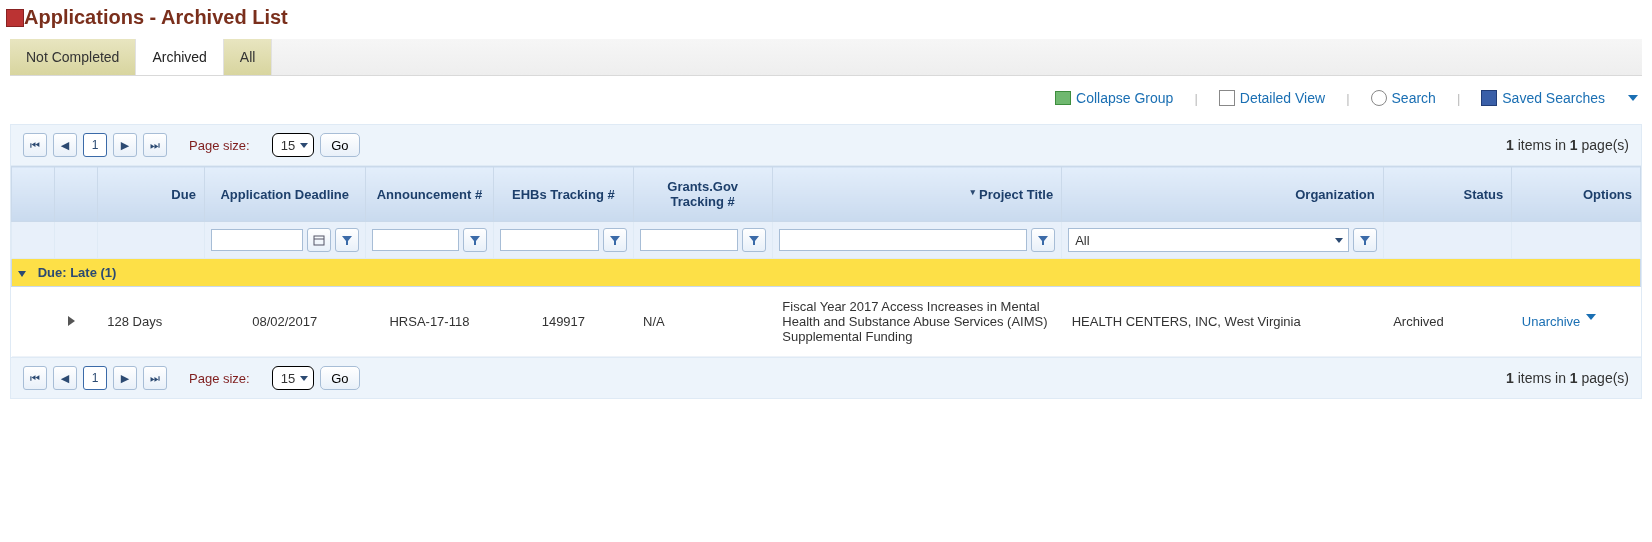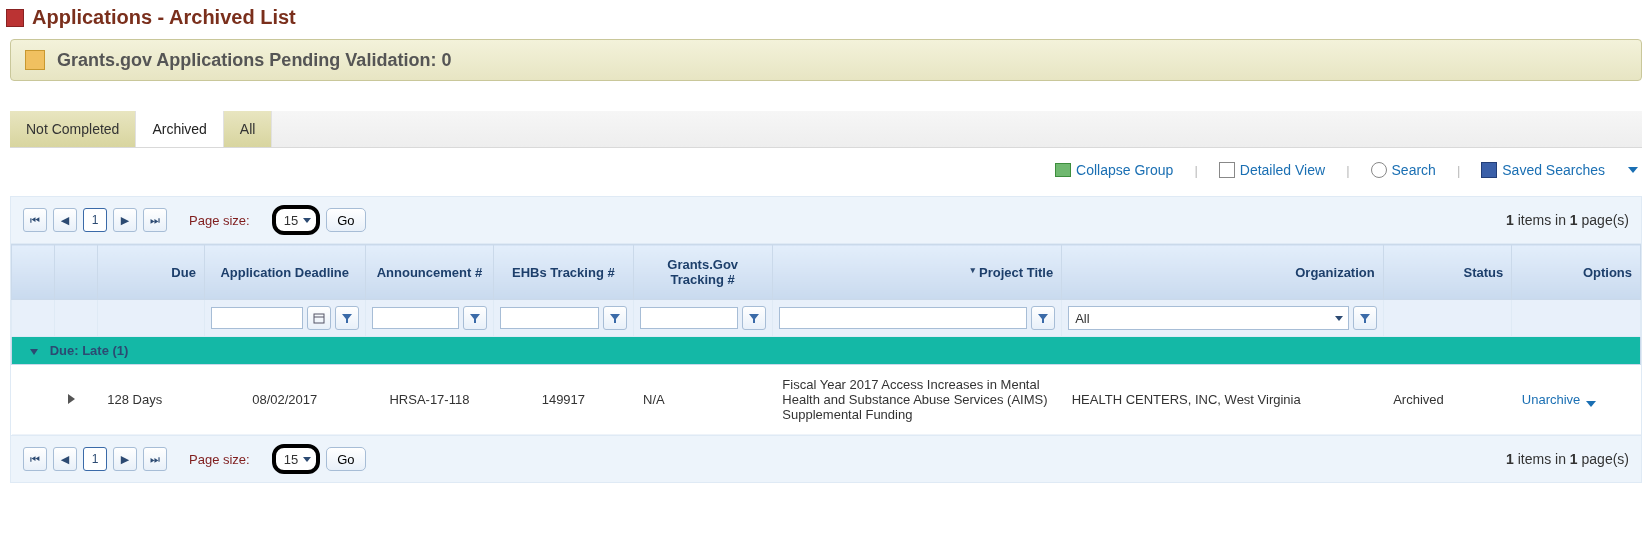--- a/index.html
+++ b/index.html
@@ -1,17 +1,17 @@
 <!DOCTYPE html>
 <html><head>
 <meta charset="utf-8">
 <style>
 html,body{margin:0;padding:0;font-family:Arial,Helvetica,sans-serif;font-size:13px;color:#333;background:#fff}
 .page{width:1652px}
-.page-title{display:flex;align-items:center;gap:8px;padding:6px 6px 10px}
+.page-title{display:flex;align-items:center;padding:6px 6px 10px}
 .page-title .ico{width:16px;height:16px;display:inline-block}
 .page-title h1{margin:0;font-size:20px;color:#7a2f1c;font-weight:bold}
 .banner-wrap{margin:0 10px 30px}
 .banner{display:flex;align-items:center;gap:12px;height:40px;border:1px solid #c9c79a;border-radius:4px;background:linear-gradient(#f3f2da,#e7e5c3);padding:0 14px}
 .banner .ico{width:18px;height:18px}
 .banner .txt{font-size:18px;color:#555;font-weight:bold}
 .tabs-row{margin:0 10px;background:linear-gradient(#f6f6f6,#eee);border-bottom:1px solid #d9d9d9}
 .tabs{display:flex}
 .tab{padding:10px 16px;cursor:pointer;font-size:14px;color:#333;border-right:1px solid #e1e1e1;background:linear-gradient(#e8e5c0,#d8d59f)}
 .tab.active{background:#fff;color:#222;font-weight:normal}
@@ -20,39 +20,39 @@
 .toolbar a{color:#1a6fb3;text-decoration:none;display:inline-flex;align-items:center;gap:5px;font-size:14px}
 .toolbar .sep{color:#bbb;margin:0 2px}
 .ico{display:inline-block;background:#ddd;border:1px solid #bbb}
 .tri-down{width:0;height:0;border-left:5px solid transparent;border-right:5px solid transparent;border-top:6px solid #1a6fb3;display:inline-block;margin-left:4px}
 .grid-wrap{margin:10px;border:1px solid #dfeaf5}
 .pager-row{display:flex;align-items:center;justify-content:space-between;background:#edf4fb;padding:8px 12px;border-bottom:1px solid #dfeaf5}
 .pager-left{display:flex;align-items:center;gap:6px}
 .pg-btn{width:22px;height:22px;border:1px solid #a7bdd6;border-radius:3px;background:linear-gradient(#fff,#e8f0f9);display:flex;align-items:center;justify-content:center;cursor:pointer;color:#2c4a72;font-size:11px}
 .pg-num{width:22px;height:22px;border:1px solid #3a6aa8;border-radius:3px;background:#fff;display:flex;align-items:center;justify-content:center;font-size:12px;color:#2c4a72}
 .pg-label{margin:0 16px 0 16px;color:#7f1d1d}
-.select{height:22px;border:4px solid #000000;border-radius:12px;background:#fff;display:flex;align-items:center;padding:0 18px 0 8px;position:relative;font-size:13px}
+.select{height:22px;border:1px solid #000000;border-radius:6px;background:#fff;display:flex;align-items:center;padding:0 18px 0 8px;position:relative;font-size:13px}
 .select .tri{position:absolute;right:5px;width:0;height:0;border-left:4px solid transparent;border-right:4px solid transparent;border-top:5px solid #2c4a72}
 .go-btn{height:24px;padding:0 10px;border:1px solid #a7bdd6;border-radius:5px;background:linear-gradient(#fff,#e8f0f9);cursor:pointer;font-size:13px}
 .pager-right{font-size:14px;color:#333}
 .pager-right b{font-weight:bold}
 table{width:100%;border-collapse:collapse}
 thead th{background:linear-gradient(#e3eefb,#c9daee);color:#1d3f6b;font-size:13px;padding:12px 8px;border:1px solid #cad9ea;vertical-align:middle;text-align:center;font-weight:bold}
 thead th.left{text-align:right}
 .filter-row td{background:#e8f0fa;padding:6px;border:1px solid #dfeaf5}
 .filter-cell{display:flex;gap:4px;align-items:center;justify-content:center}
 .f-input{flex:1;min-width:40px;height:20px;border:1px solid #a7bdd6;background:#fff}
 .f-btn{width:22px;height:22px;border:1px solid #a7bdd6;border-radius:3px;background:linear-gradient(#fff,#e8f0f9);display:flex;align-items:center;justify-content:center}
 .f-btn svg{width:12px;height:12px}
-.group-row td{background:#14b8a6;padding:6px 18px;color:#2c4a72;font-size:13px;border:1px solid #cad9ea}
+.group-row td{background:#fde047;padding:6px 6px;color:#2c4a72;font-size:13px;border:1px solid #cad9ea}
 .group-row .collapse{display:inline-block;width:0;height:0;border-left:4px solid transparent;border-right:4px solid transparent;border-top:6px solid #2c4a72;margin-right:8px;vertical-align:middle}
 .data-row td{padding:12px 10px;font-size:13px;color:#333;border-bottom:1px solid #eef3f9;vertical-align:middle}
 .data-row .expand{display:inline-block;width:0;height:0;border-top:5px solid transparent;border-bottom:5px solid transparent;border-left:7px solid #555;margin-left:4px}
 .link{color:#1a6fb3}
-.options-cell{display:flex;align-items:flex-end;gap:2px;color:#1a6fb3;cursor:pointer}
+.options-cell{display:flex;align-items:flex-start;gap:2px;color:#1a6fb3;cursor:pointer}
 .col-toggle{width:40px}
 .col-due{width:100px}
 .col-deadline{width:150px}
 .col-ann{width:120px}
 .col-ehb{width:130px}
 .col-gg{width:130px}
 .col-title{width:270px}
 .col-org{width:300px}
 .col-status{width:120px}
 .col-opt{width:120px}
@@ -63,29 +63,20 @@
 </head>
 <body>
 
 <div class="page">
 
   <div class="page-title">
     <span class="ico" style="background:#b33;border-color:#822"></span>
     <h1>Applications - Archived List</h1>
   </div>
 
-  <div class="banner-wrap">
-    <div class="banner">
-      <span class="ico" style="background:#f0c060;border-color:#c89830"></span>
-      <span class="txt">
-        <span>Grants.gov Applications Pending Validation:</span>
-        <span>0</span>
-      </span>
-    </div>
-  </div>
 
   <div class="tabs-row">
     <div class="tabs">
       <div class="tab">Not Completed</div>
       <div class="tab active">Archived</div>
       <div class="tab all">All</div>
     </div>
   </div>
 
   <div class="toolbar">

